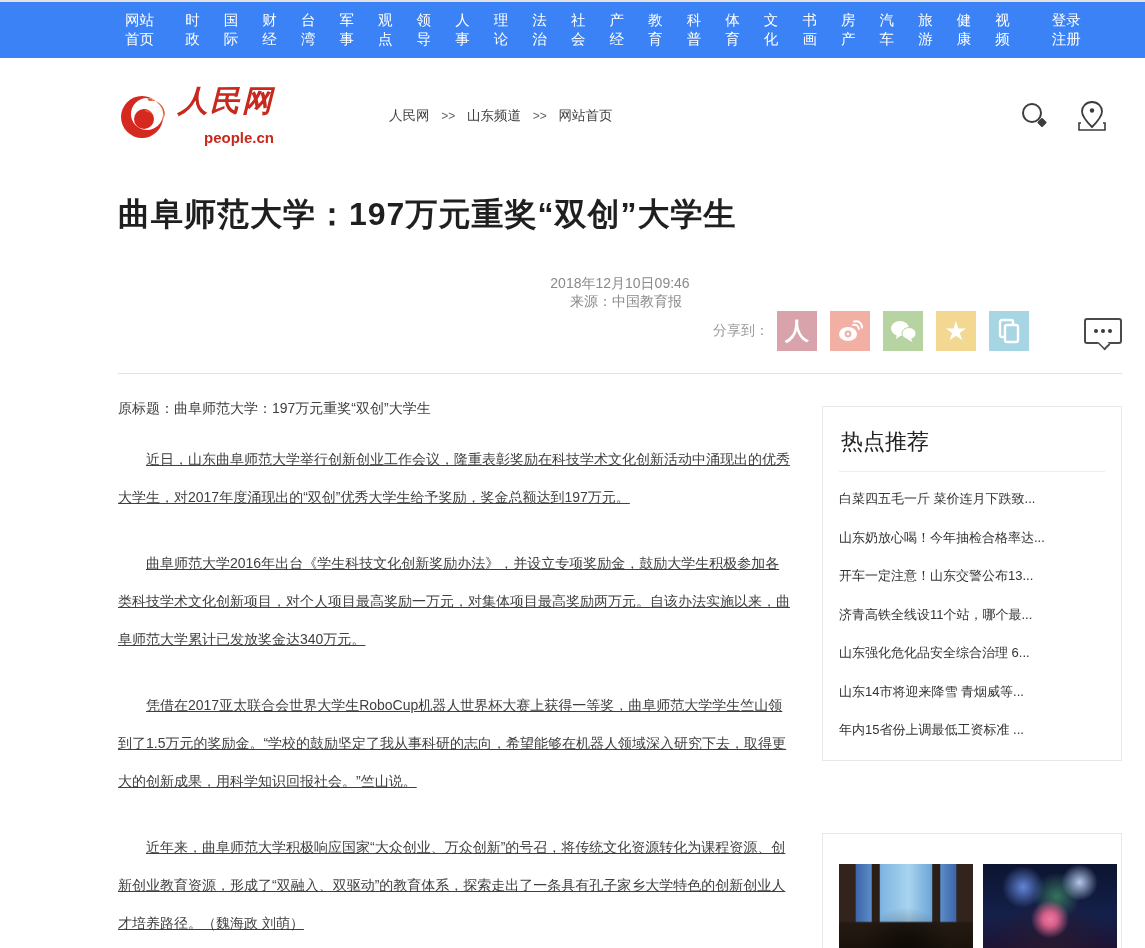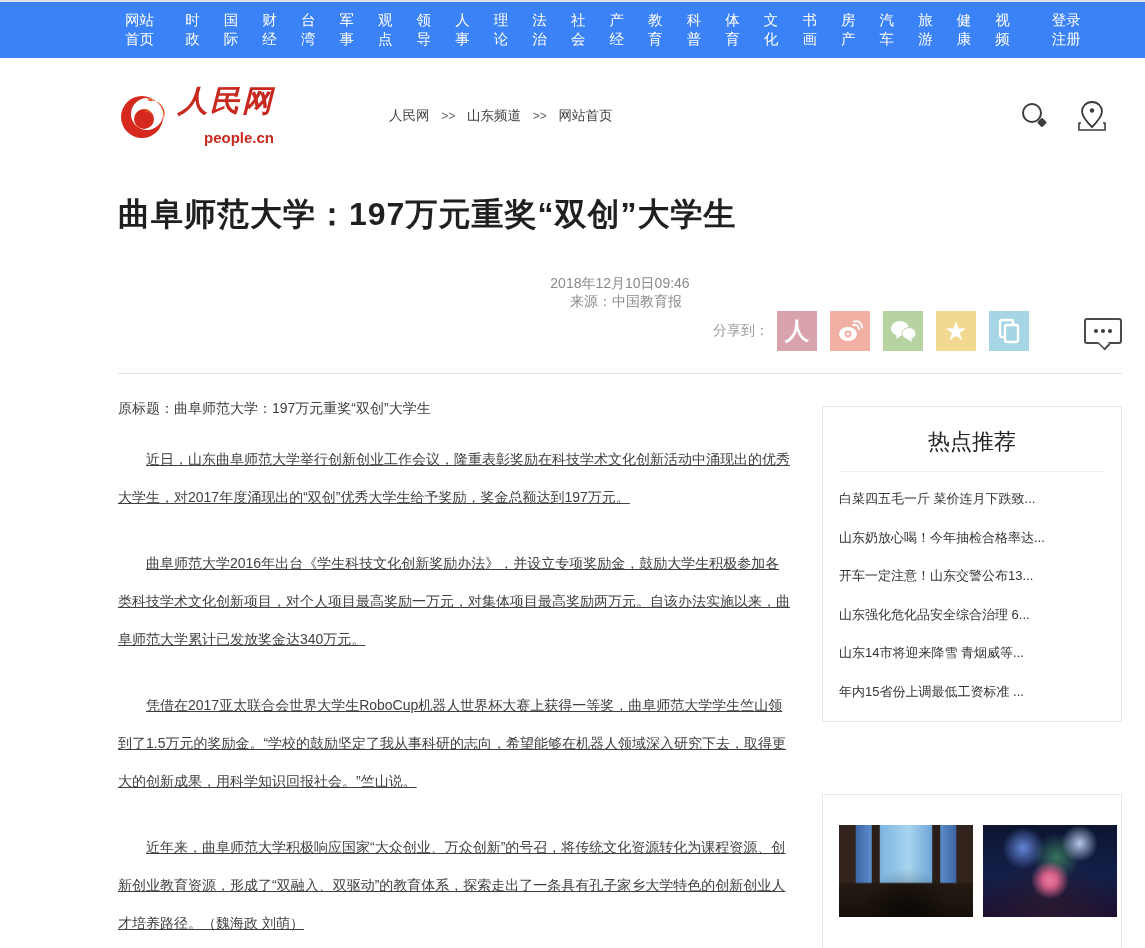--- a/index.html
+++ b/index.html
@@ -52,21 +52,21 @@
   .columns { display:flex; margin-top:26px; }
   .article-col { flex:1; padding-right:32px; }
   .orig-title { font-size:14px; color:#404040; margin-bottom:22px; }
   .article-col p { font-size:14px; line-height:38px; color:#3f3f3f; text-indent:2em;
     margin-bottom:28px;text-decoration:underline; }
 
   .sidebar { width:300px; flex:none; }
   .side-box { border:1px solid #e8e8e8; padding:14px 16px 10px; }
   .side-box.hot { margin-top:6px; }
   .side-title { font-size:22px; color:#222; font-weight:500; padding:6px 2px 14px;
-    border-bottom:1px solid #eee;text-align:center; }
+    border-bottom:1px solid #eee; }
   .hot-list { list-style:none; padding-top:8px; }
   .hot-list li { font-size:13px; color:#333; line-height:38.5px; white-space:nowrap;
     overflow:hidden; cursor:pointer; }
   .side-box.featured { margin-top:72px; padding-bottom:0; height:300px; }
   .feat-grid { display:flex; gap:10px; padding-top:16px; }
   .feat-item { width:134px; cursor:pointer; }
   .feat-img { width:134px; height:92px; }
   .feat-img.img1 {
     background:
       radial-gradient(circle at 50% 95%, rgba(0,0,0,.55) 0%, rgba(0,0,0,0) 40%),
@@ -215,20 +215,21 @@
       <p>近年来，曲阜师范大学积极响应国家“大众创业、万众创新”的号召，将传统文化资源转化为课程资源、创新创业教育资源，形成了“双融入、双驱动”的教育体系，探索走出了一条具有孔子家乡大学特色的创新创业人才培养路径。（魏海政 刘萌）</p>
     </div>
 
     <div class="sidebar">
       <div class="side-box hot">
         <div class="side-title">热点推荐</div>
         <ul class="hot-list">
           <li>白菜四五毛一斤 菜价连月下跌致...</li>
           <li>山东奶放心喝！今年抽检合格率达...</li>
           <li>开车一定注意！山东交警公布13...</li>
+          <li>济青高铁全线设11个站，哪个最...</li>
           <li>山东强化危化品安全综合治理 6...</li>
           <li>山东14市将迎来降雪 青烟威等...</li>
           <li>年内15省份上调最低工资标准 ...</li>
         </ul>
       </div>
 
       <div class="side-box featured">
         <div class="feat-grid">
           <div class="feat-item">
             <div class="feat-img img1"></div>

